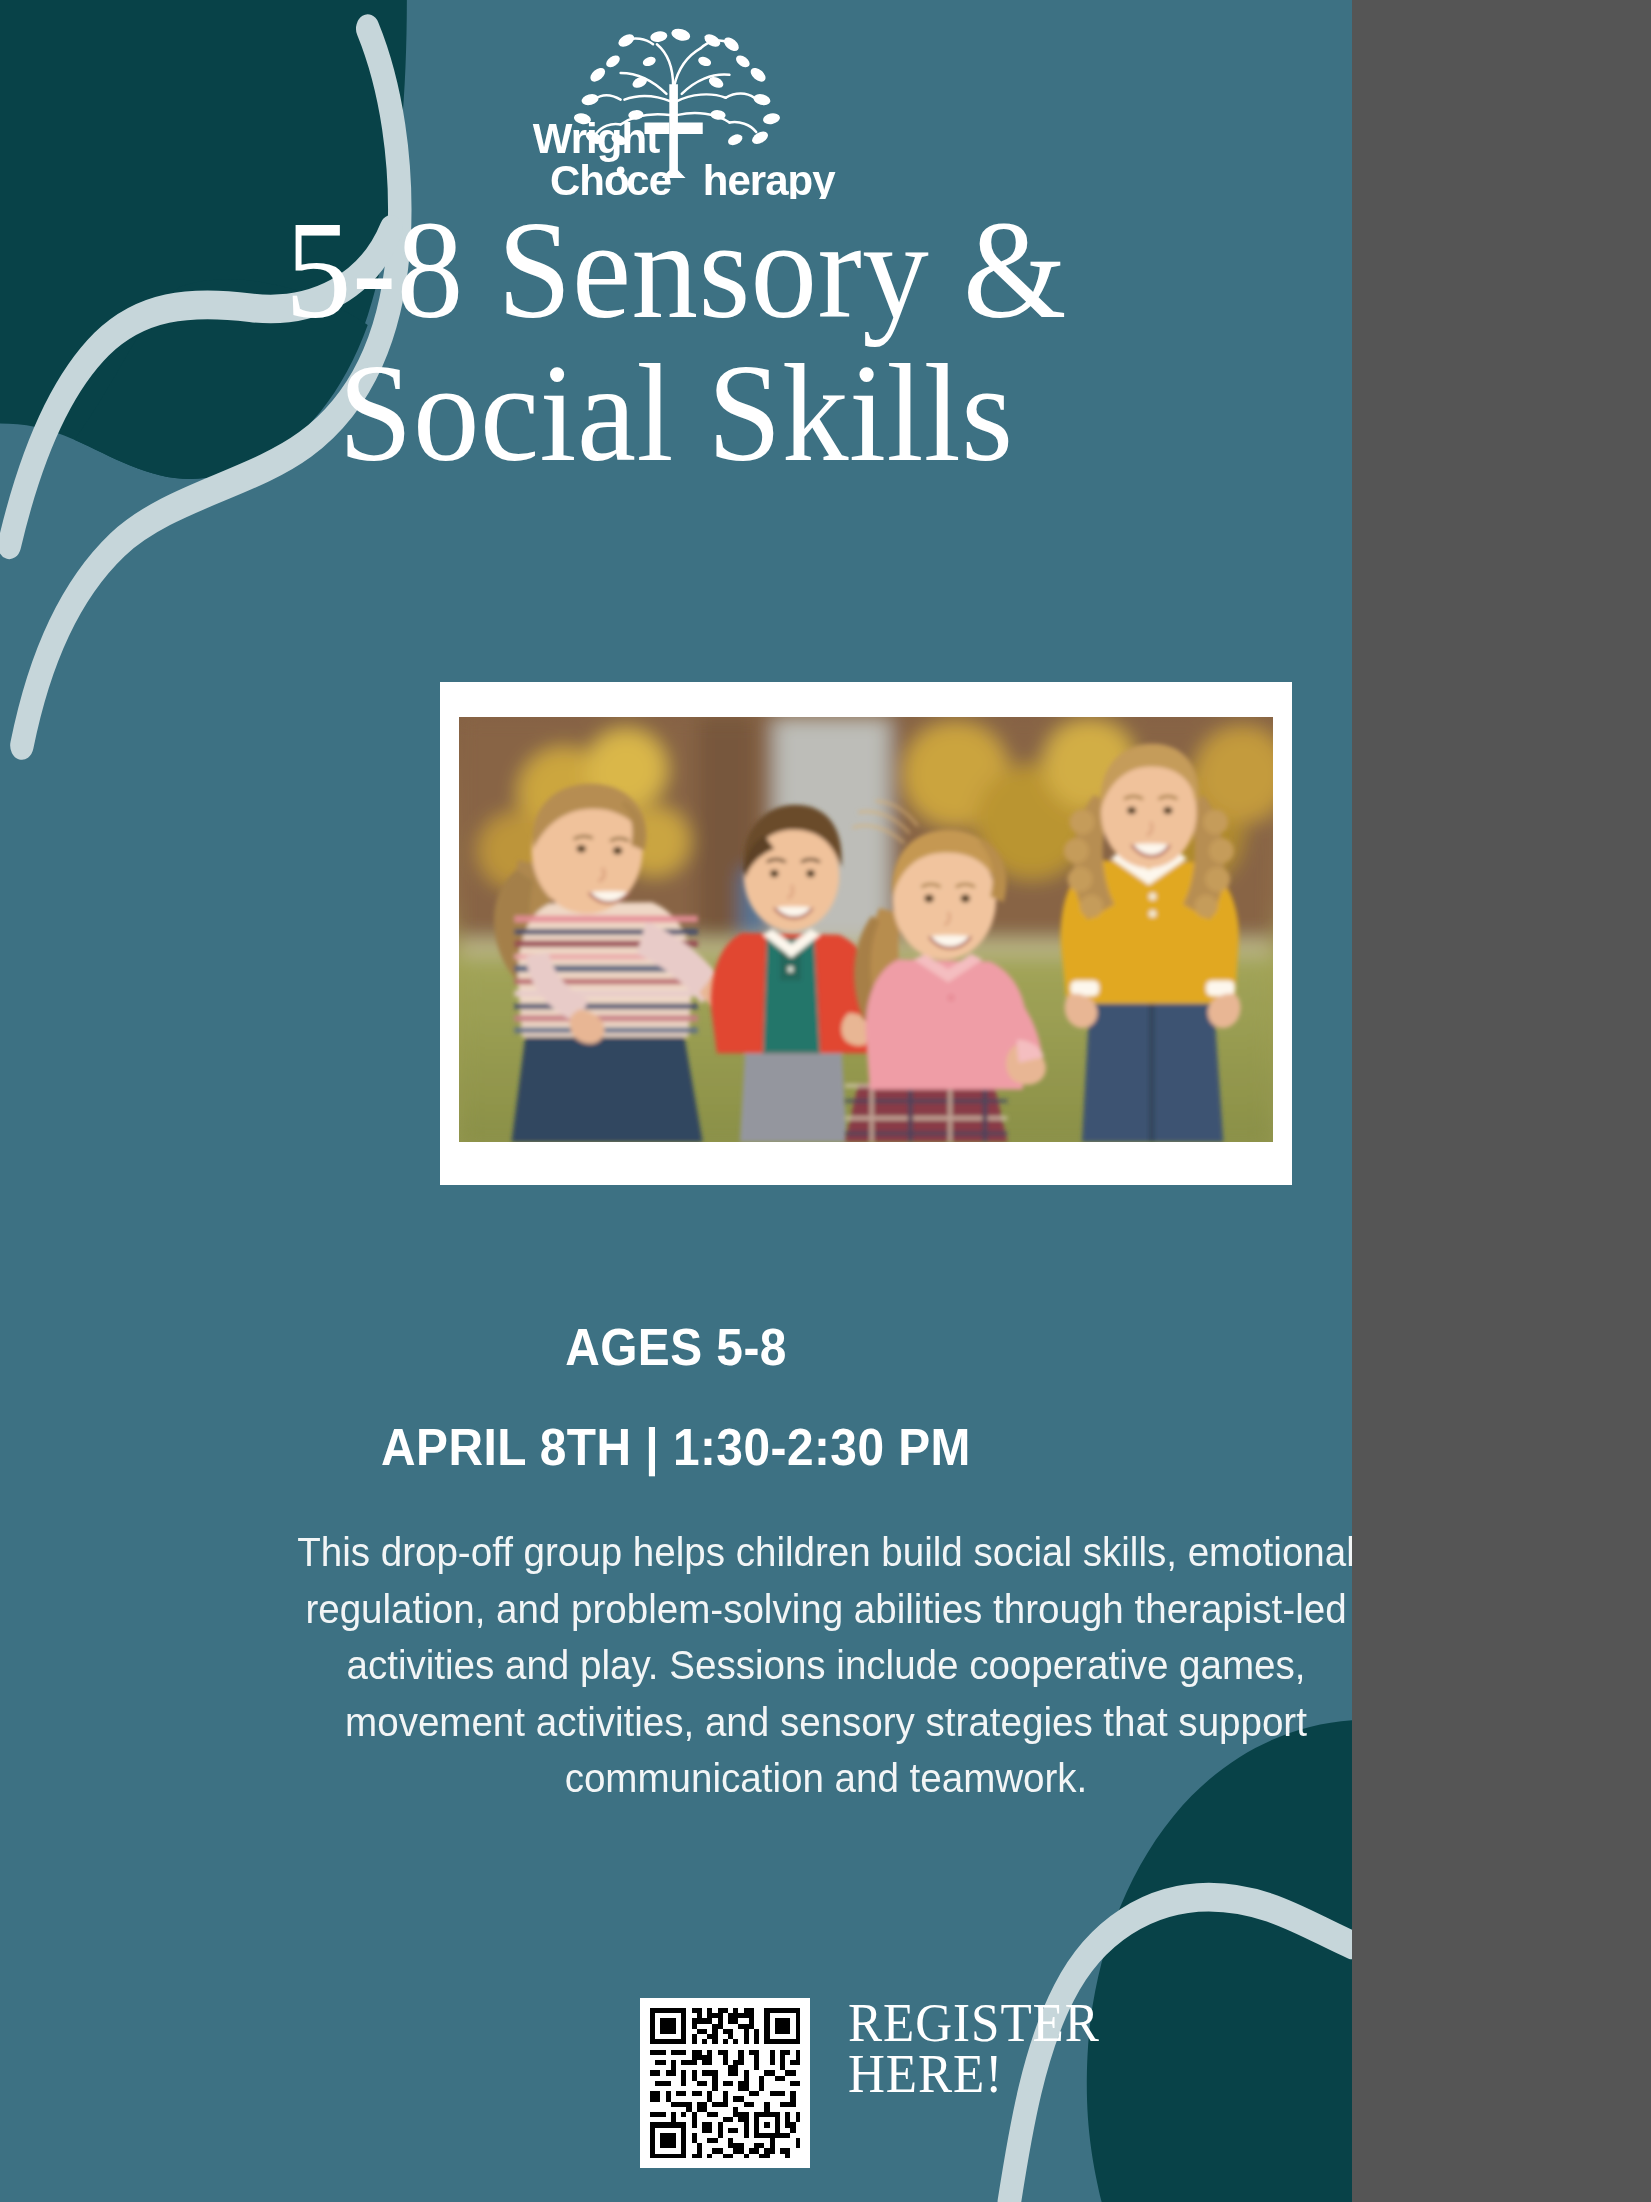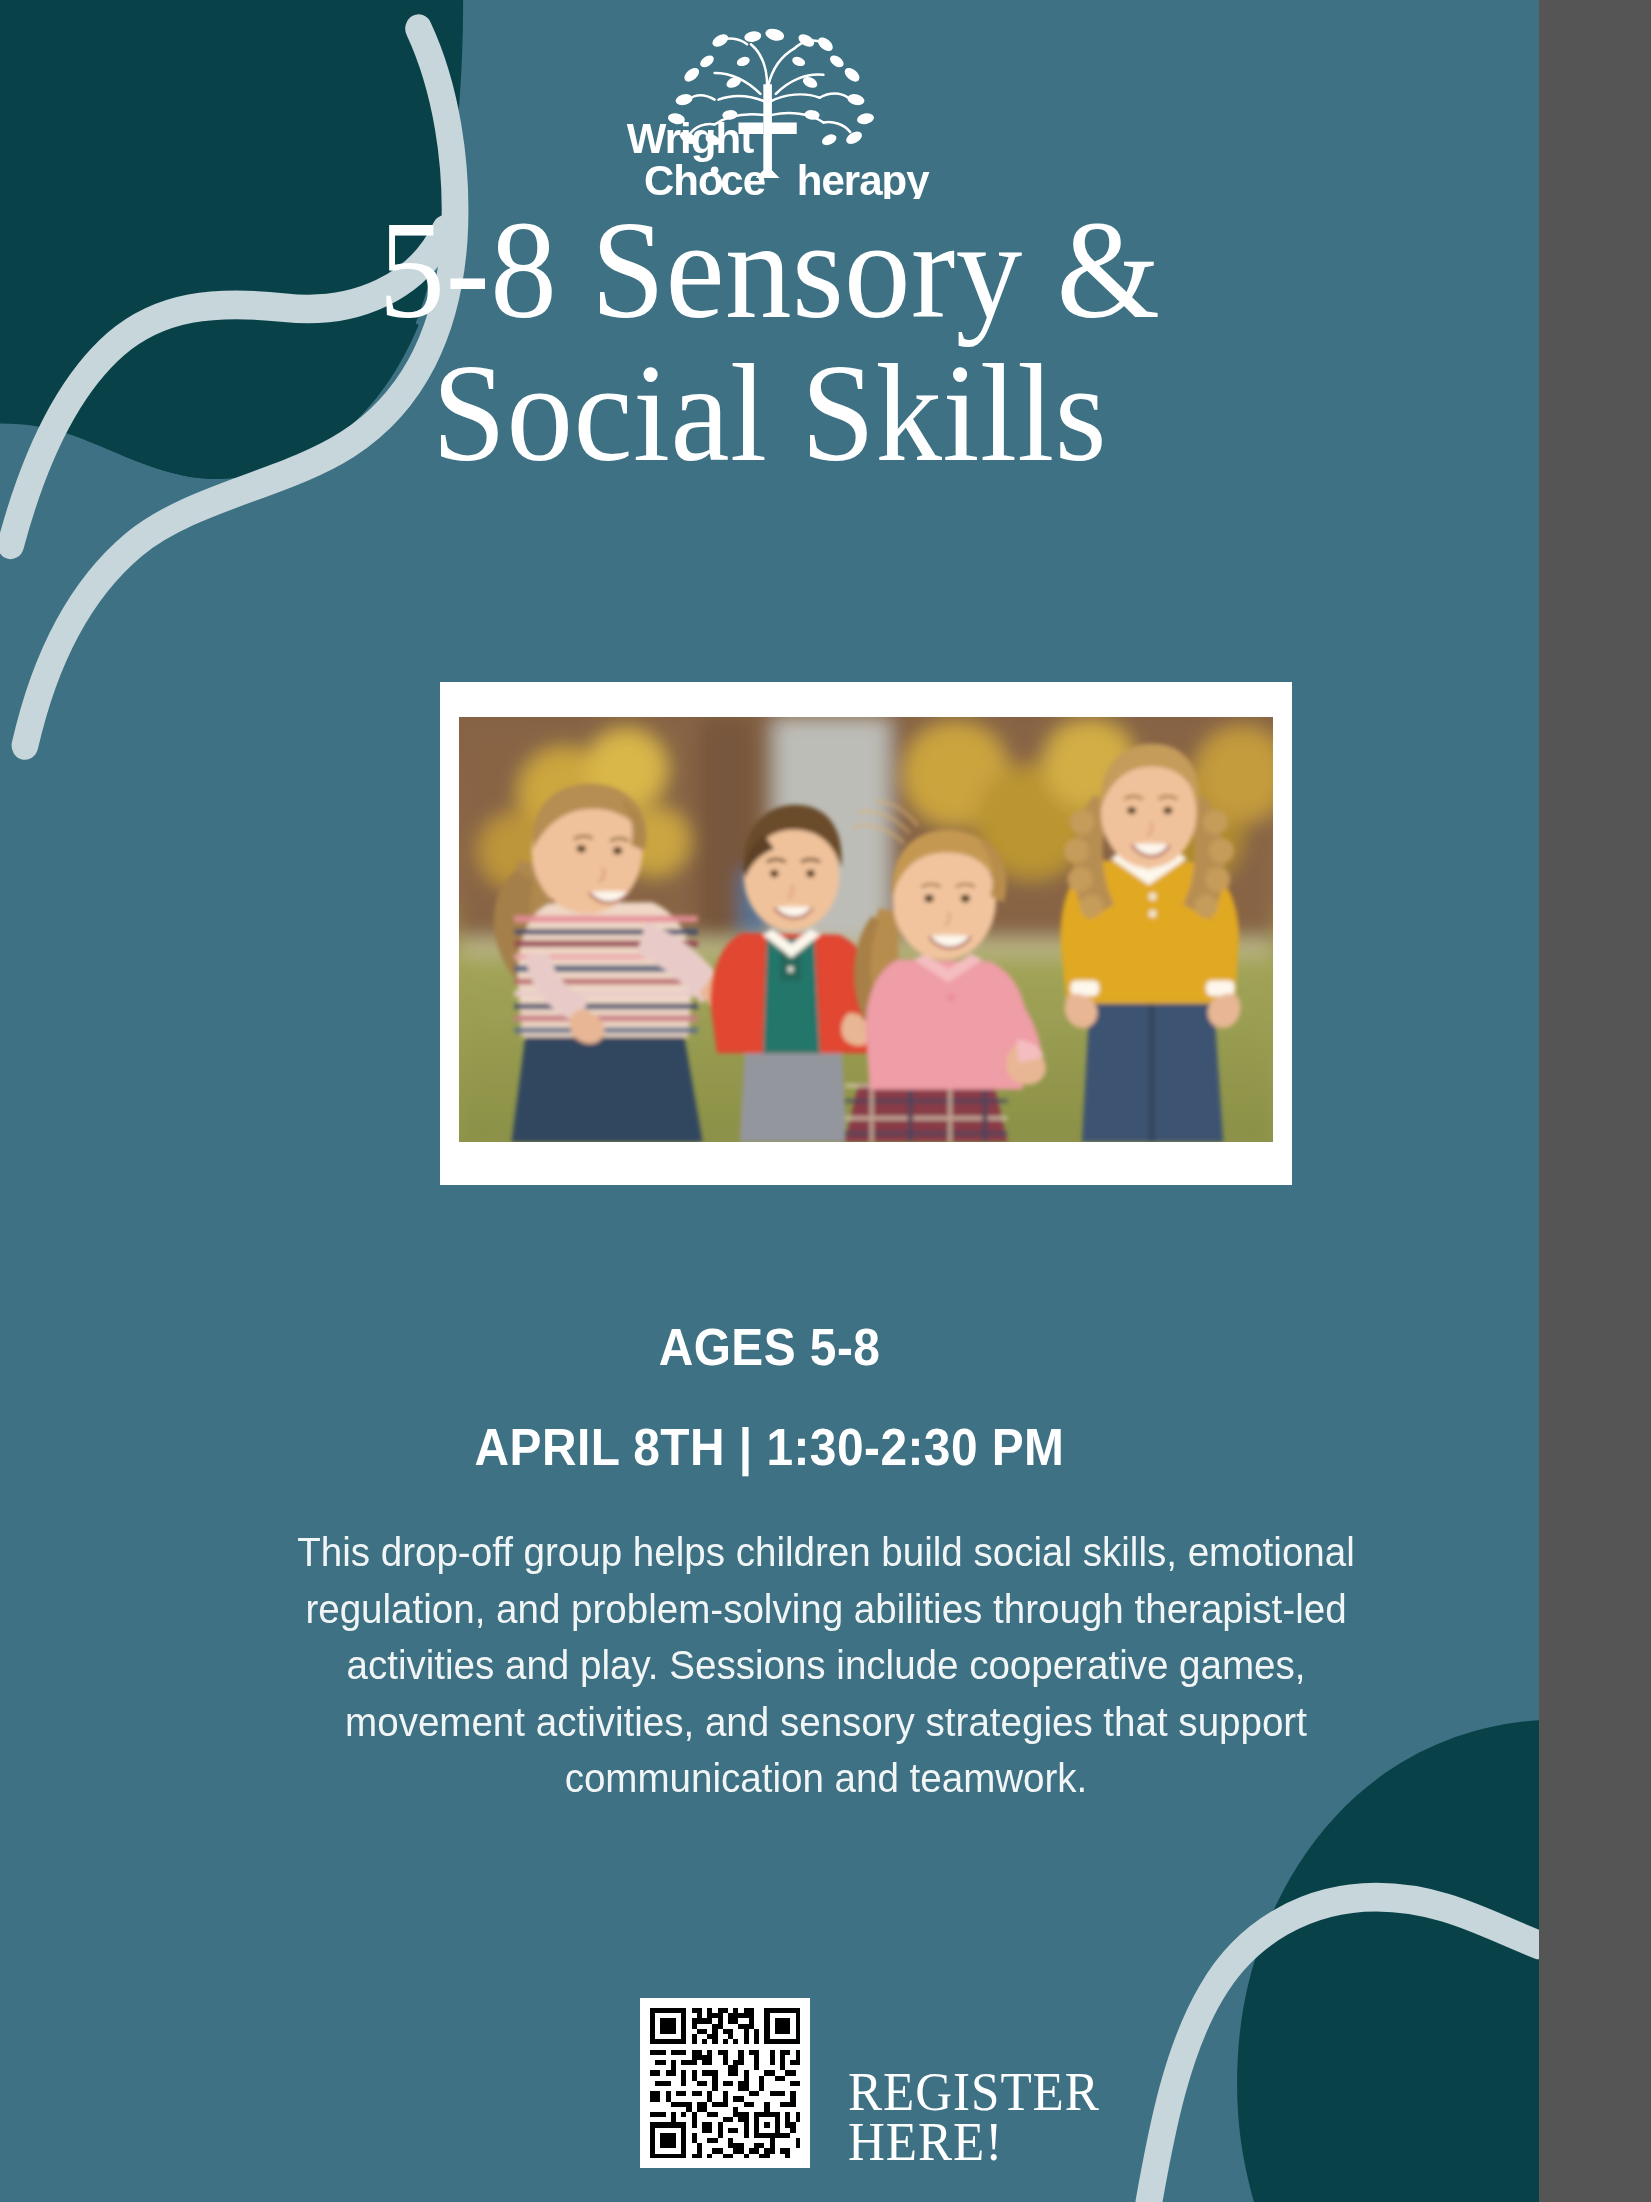--- a/index.html
+++ b/index.html
@@ -2,21 +2,21 @@
 <html><head>
 <meta charset="utf-8">
 <style>
   html, body {
     margin: 0;
     padding: 0;
     background: #555;
   }
   #poster {
     position: relative;
-    width: 1539px;
+    width: 1352px;
     height: 2202px;
     overflow: hidden;
     background: #3d7183;
     font-family: "Liberation Sans", sans-serif;
   }
 
   
   .deco-layer {
     position: absolute;
     inset: 0;
@@ -110,21 +110,21 @@
     font-weight: 300;
     transform: scaleX(0.94);
   }
 
   
   .register-row {
     position: absolute;
     left: 640px;
     top: 1998px;
     display: flex;
-    align-items: flex-end;
+    align-items: flex-start;
     gap: 38px;
   }
   .qr {
     width: 170px;
     height: 170px;
     background: #ffffff;
     padding: 9.6px;
     box-sizing: border-box;
   }
   .qr svg { display: block; width: 100%; height: 100%; }

